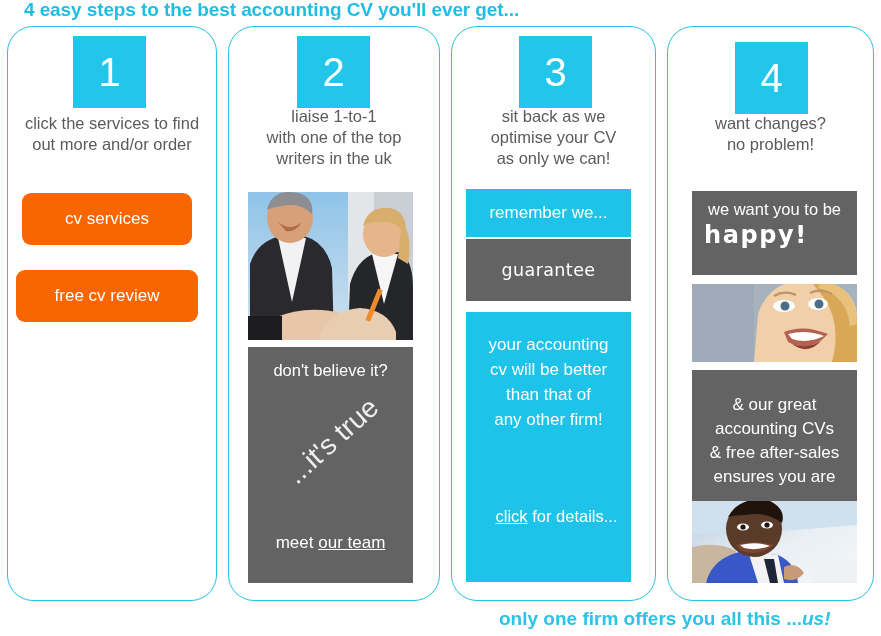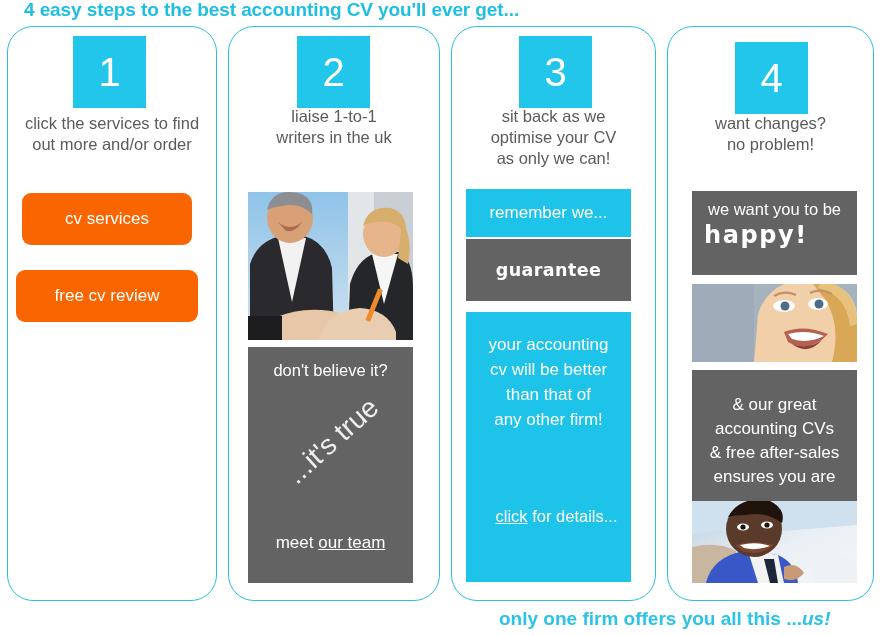--- a/index.html
+++ b/index.html
@@ -175,21 +175,21 @@
   }
   #block-guarantee {
     left: 14px;
     top: 212px;
     width: 165px;
     height: 62px;
     display: flex;
     align-items: center;
     justify-content: center;
     font-family: "DejaVu Sans", sans-serif;
-    font-weight: bold;
+    font-weight: normal;
     font-size: 17.5px;
     letter-spacing: 0.4px;
   }
   #block-accounting-cv {
     left: 14px;
     top: 285px;
     width: 165px;
     height: 270px;
   }
   #block-accounting-cv .ac-main {
@@ -279,20 +279,21 @@
     <div>out more and/or order</div>
   </div>
   <button class="btn-orange" id="btn-cv-services">cv services</button>
   <button class="btn-orange" id="btn-free-review">free cv review</button>
 </div>
 
 <div class="panel" id="panel-2">
   <div class="num-chip">2</div>
   <div class="caption">
     <div>liaise 1-to-1</div>
+    <div>with one of the top</div>
     <div>writers in the uk</div>
   </div>
 
   <div id="photo-consult">
     <svg class="photo-svg" viewBox="0 0 165 148" preserveAspectRatio="none">
       <defs>
         <linearGradient id="skyG" x1="0" y1="0" x2="0" y2="1">
           <stop offset="0%" stop-color="#8fc3e8"></stop>
           <stop offset="100%" stop-color="#cfe3f0"></stop>
         </linearGradient>

